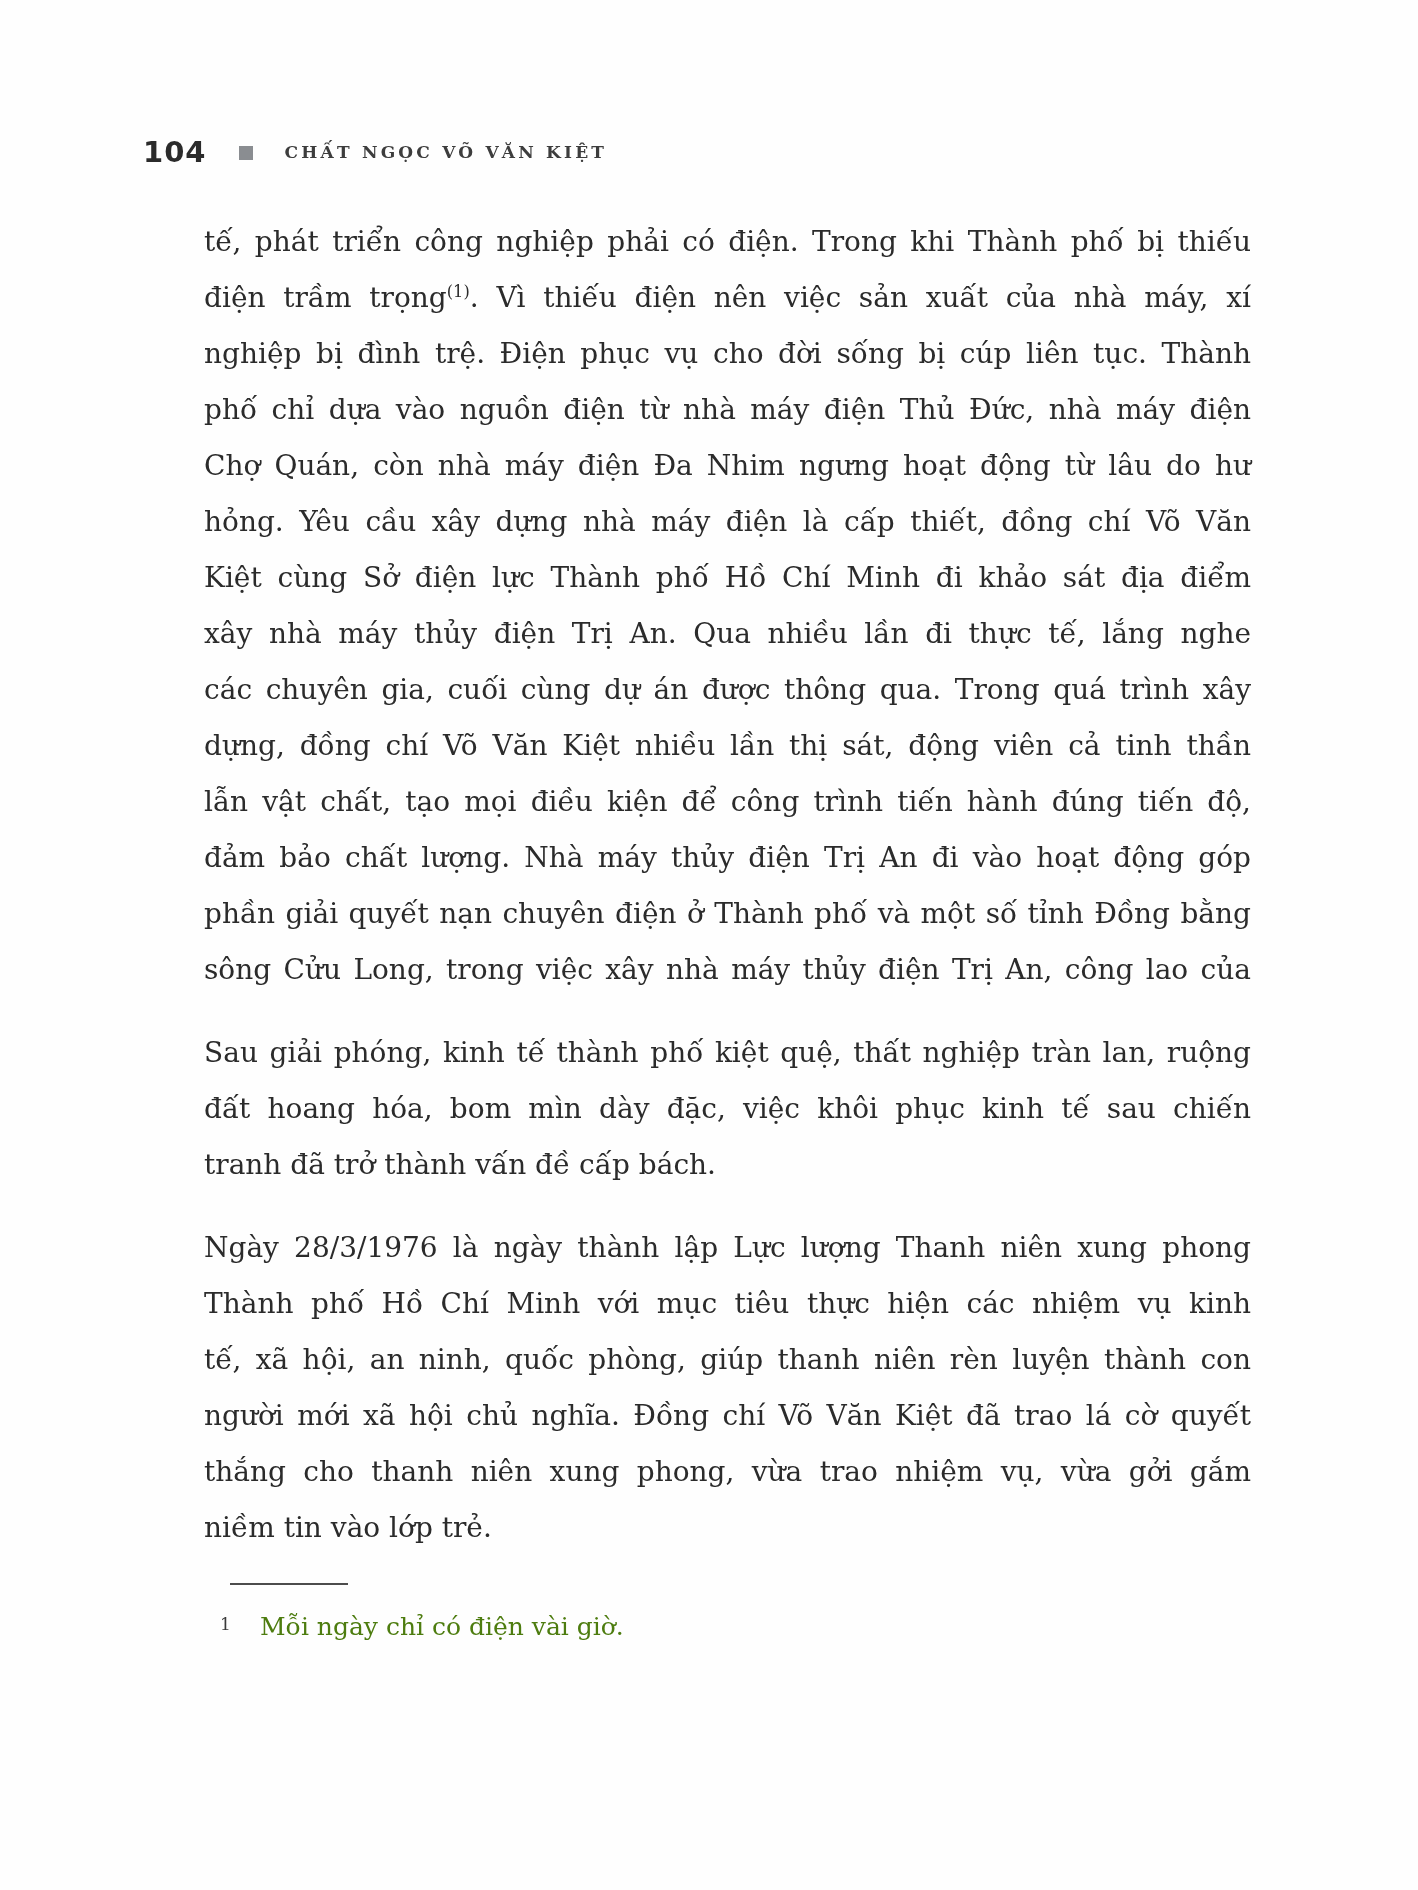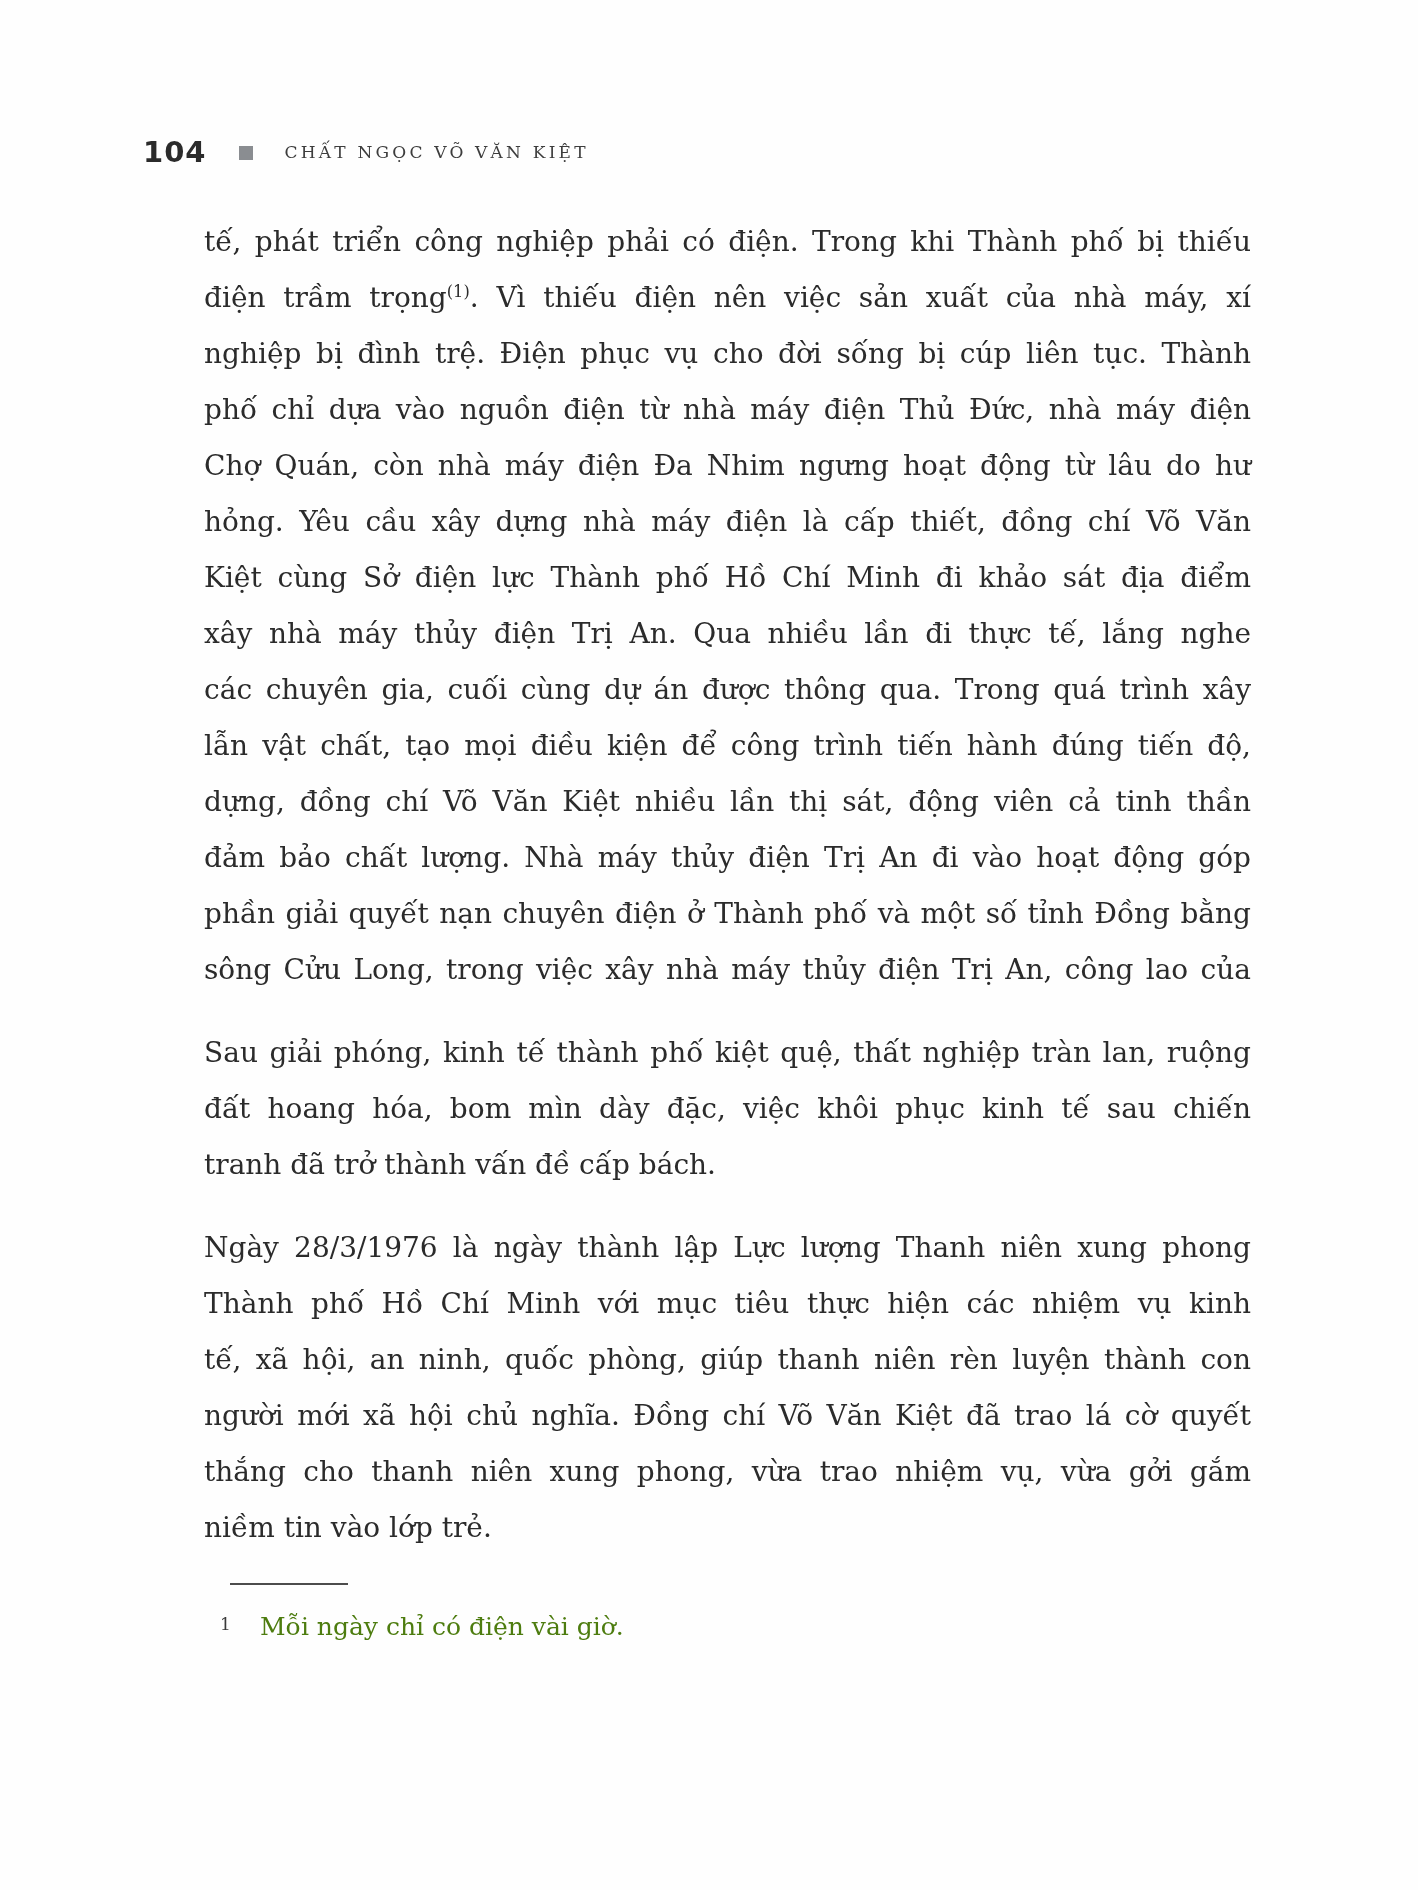--- a/index.html
+++ b/index.html
@@ -34,21 +34,21 @@
     width: 14px;
     height: 14px;
     background: #8a8d91;
     margin-left: 32px;
     flex: 0 0 auto;
   }
   .runtitle {
     margin-left: 32px;
     font-family: "DejaVu Serif", "Liberation Serif", serif;
     font-size: 17px;
-    font-weight: 400;
+    font-weight: 700;
     letter-spacing: 3.2px;
     color: #3d3d3d;
     line-height: 1;
     white-space: nowrap;
   }
   
   .bodyblock {
     position: absolute;
     top: 214px;
     left: 204px;
@@ -114,22 +114,22 @@
     <div class="para">
         <div class="line"><span>tế, phát triển công nghiệp phải có điện. Trong khi Thành phố bị thiếu</span></div>
         <div class="line"><span>điện trầm trọng</span><sup>(1)</sup><span>. Vì thiếu điện nên việc sản xuất của nhà máy, xí</span></div>
         <div class="line"><span>nghiệp bị đình trệ. Điện phục vụ cho đời sống bị cúp liên tục. Thành</span></div>
         <div class="line"><span>phố chỉ dựa vào nguồn điện từ nhà máy điện Thủ Đức, nhà máy điện</span></div>
         <div class="line"><span>Chợ Quán, còn nhà máy điện Đa Nhim ngưng hoạt động từ lâu do hư</span></div>
         <div class="line"><span>hỏng. Yêu cầu xây dựng nhà máy điện là cấp thiết, đồng chí Võ Văn</span></div>
         <div class="line"><span>Kiệt cùng Sở điện lực Thành phố Hồ Chí Minh đi khảo sát địa điểm</span></div>
         <div class="line"><span>xây nhà máy thủy điện Trị An. Qua nhiều lần đi thực tế, lắng nghe</span></div>
         <div class="line"><span>các chuyên gia, cuối cùng dự án được thông qua. Trong quá trình xây</span></div>
+        <div class="line"><span>dựng, đồng chí Võ Văn Kiệt nhiều lần thị sát, động viên cả tinh thần</span></div>
         <div class="line"><span>lẫn vật chất, tạo mọi điều kiện để công trình tiến hành đúng tiến độ,</span></div>
-        <div class="line"><span>dựng, đồng chí Võ Văn Kiệt nhiều lần thị sát, động viên cả tinh thần</span></div>
         <div class="line"><span>đảm bảo chất lượng. Nhà máy thủy điện Trị An đi vào hoạt động góp</span></div>
         <div class="line"><span>phần giải quyết nạn chuyên điện ở Thành phố và một số tỉnh Đồng bằng</span></div>
         <div class="line"><span>sông Cửu Long, trong việc xây nhà máy thủy điện Trị An, công lao của</span></div>
       </div>
       <div class="para">
         <div class="line"><span>Sau giải phóng, kinh tế thành phố kiệt quệ, thất nghiệp tràn lan, ruộng</span></div>
         <div class="line"><span>đất hoang hóa, bom mìn dày đặc, việc khôi phục kinh tế sau chiến</span></div>
         <div class="line para-end"><span>tranh đã trở thành vấn đề cấp bách.</span></div>
       </div>
       <div class="para">

